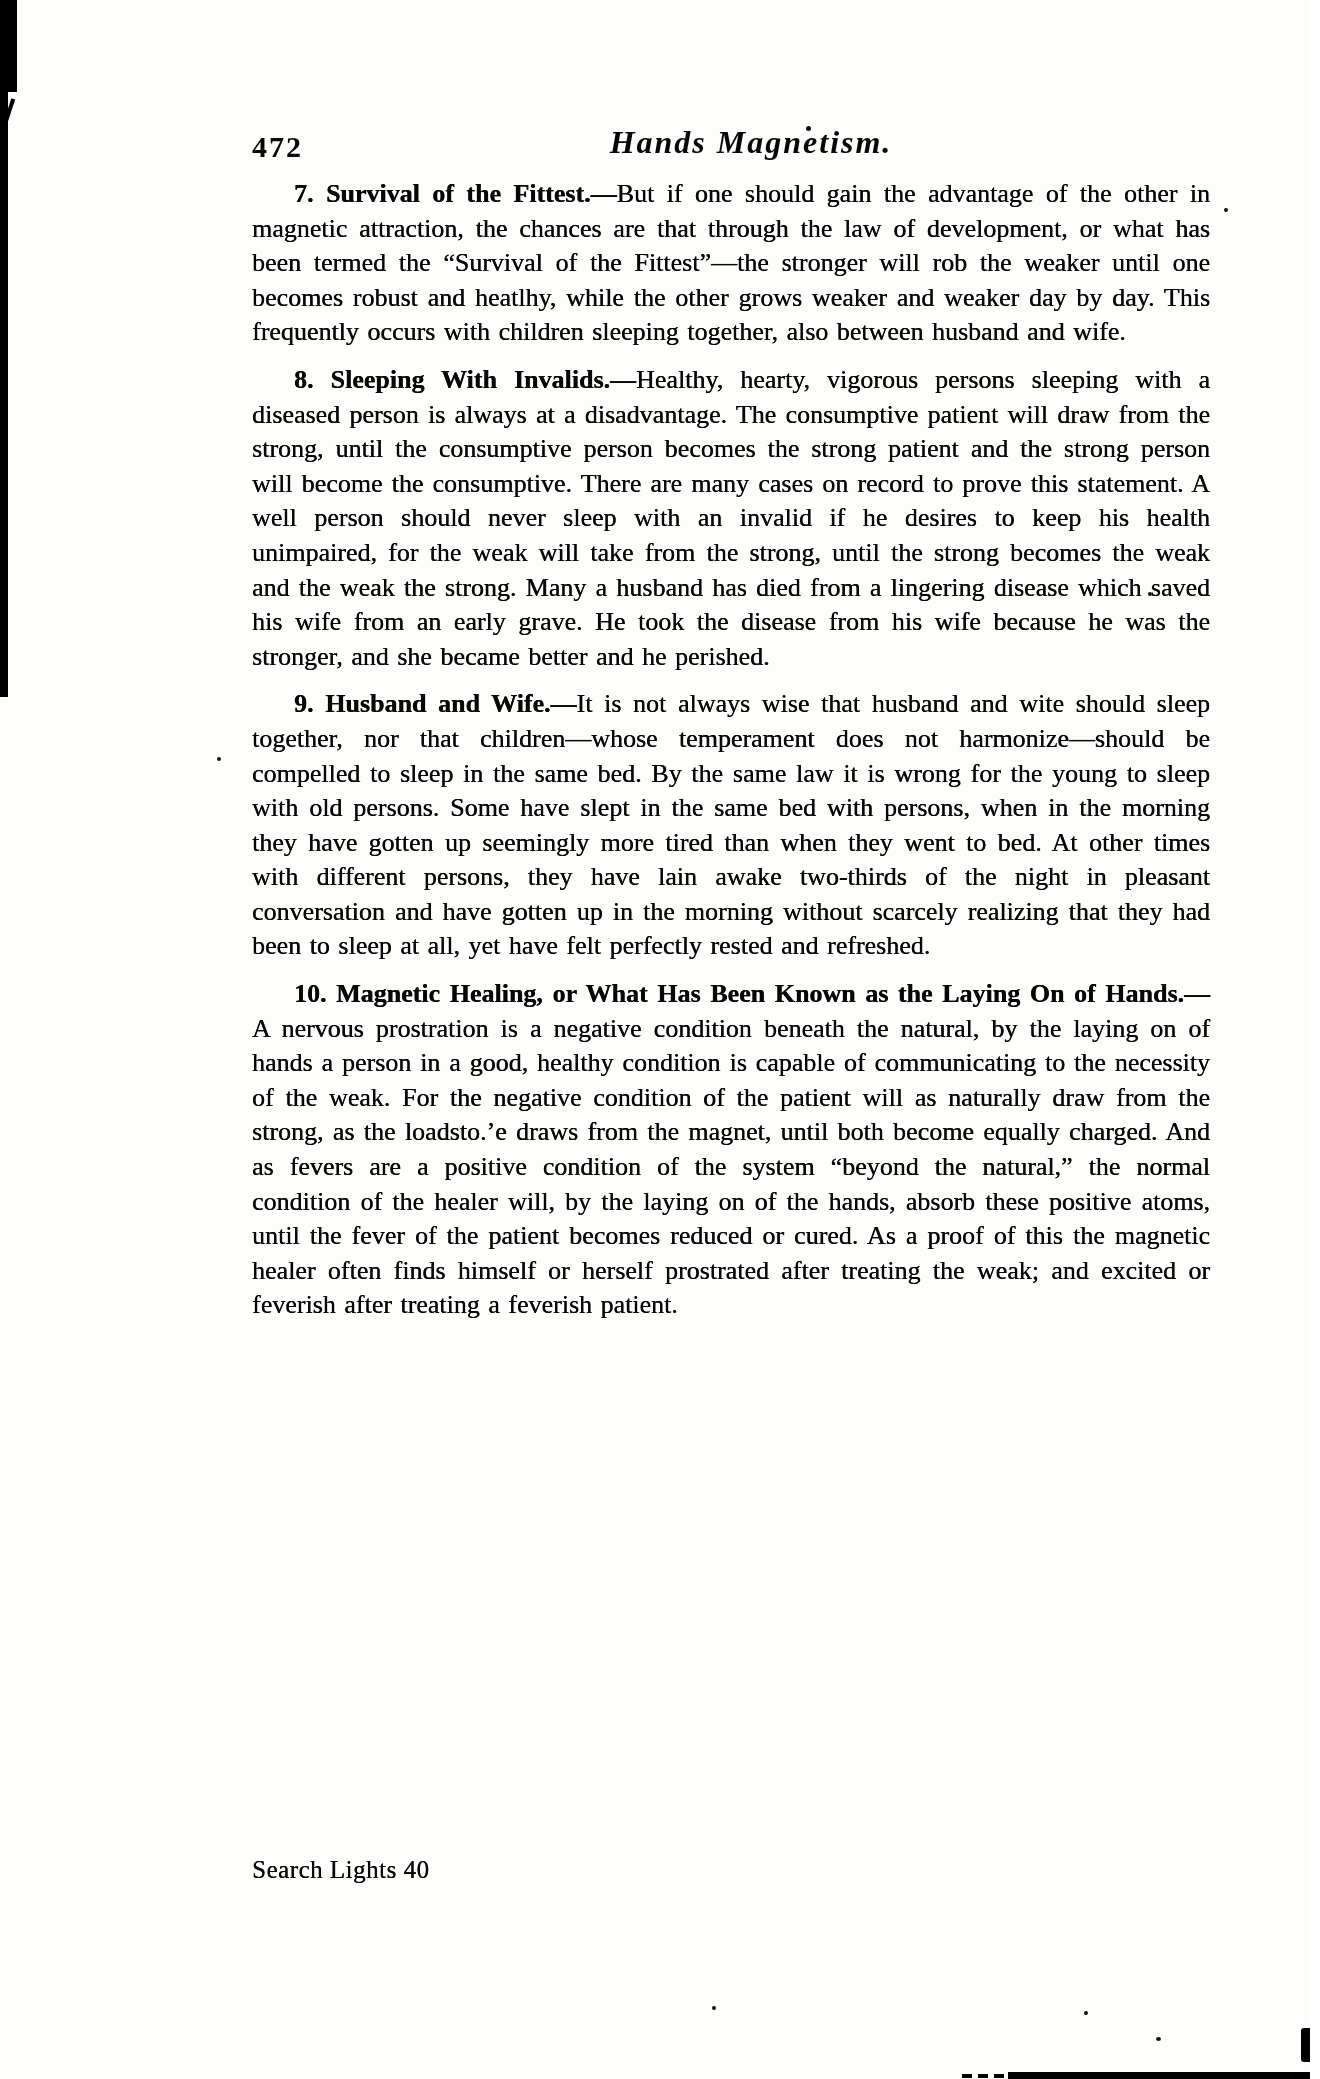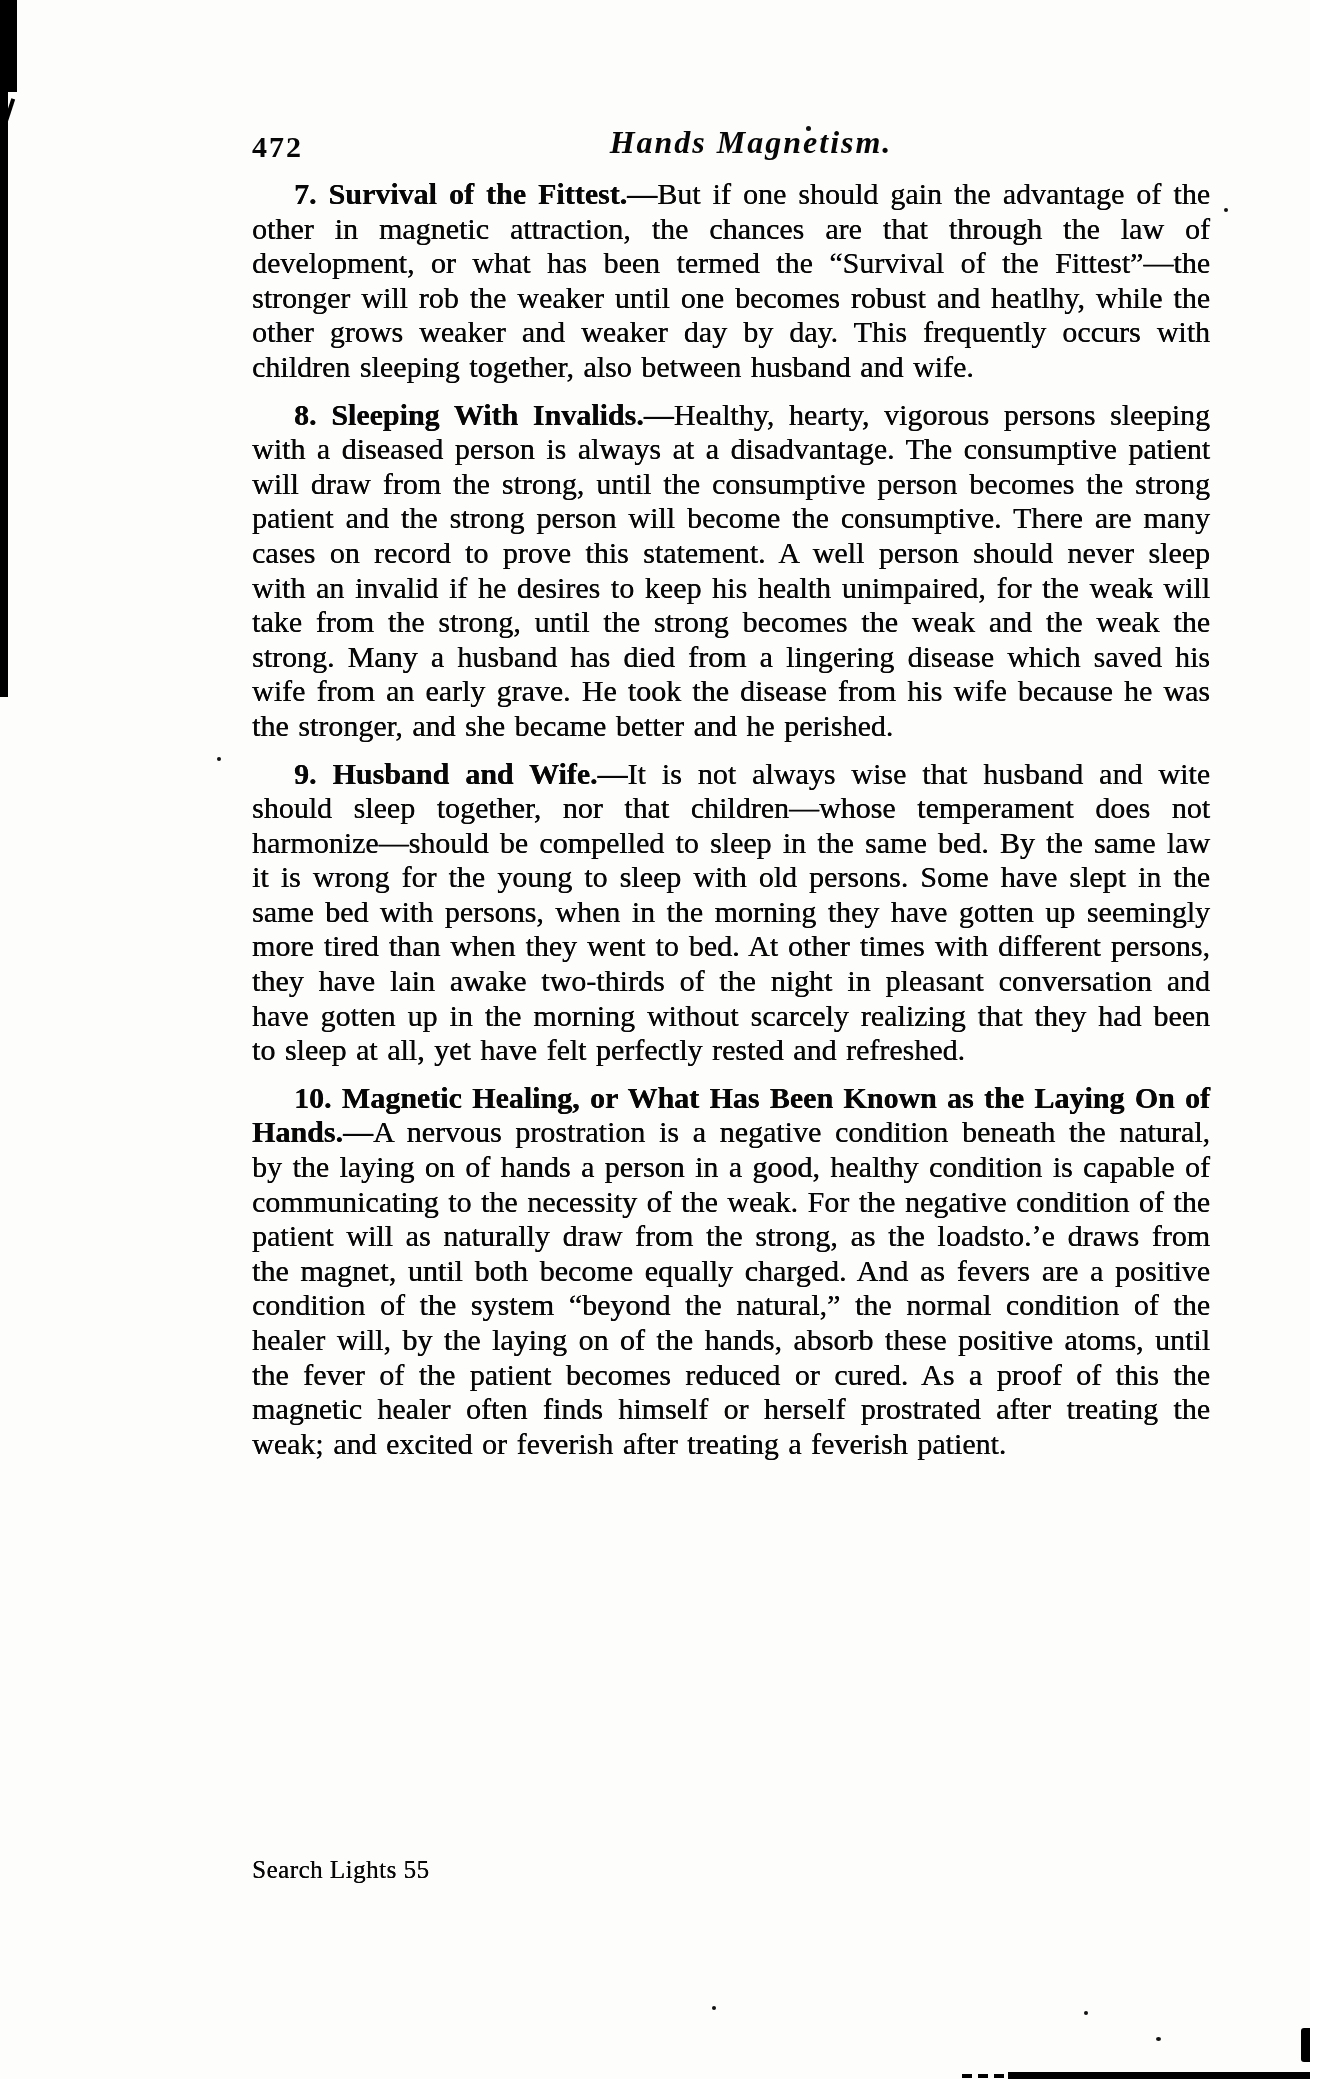--- a/index.html
+++ b/index.html
@@ -73,21 +73,21 @@
     font-size: 32px;
     font-style: italic;
     font-weight: bold;
     letter-spacing: 2px;
     text-indent: 40px; 
   }
   .body-text {
     position: absolute;
     left: 252px; top: 177px;
     width: 958px;
-    font-size: 30px;
+    font-size: 26px;
     line-height: 34.6px;
     text-align: justify;
     word-spacing: 2px;
     text-shadow: 0.3px 0 0 currentColor;
   }
   .body-text p {
     margin: 0 0 13px 0;
     text-indent: 42px;
   }
   .body-text .lead { font-weight: bold; }
@@ -124,15 +124,15 @@
     <h1 class="running-title">Hands Magnetism.</h1>
   </div>
 
   <div class="body-text">
     <p><b class="lead">7. Survival of the Fittest.—</b><span>But if one should gain the advantage of the other in magnetic attraction, the chances are that through the law of development, or what has been termed the “Survival of the Fittest”—the stronger will rob the weaker until one becomes robust and heatlhy, while the other grows weaker and weaker day by day. This frequently occurs with children sleeping together, also between husband and wife.</span></p>
     <p><b class="lead">8. Sleeping With Invalids.—</b><span>Healthy, hearty, vigorous persons sleeping with a diseased person is always at a disadvantage. The consumptive patient will draw from the strong, until the consumptive person becomes the strong patient and the strong person will become the consumptive. There are many cases on record to prove this statement. A well person should never sleep with an invalid if he desires to keep his health unimpaired, for the weak will take from the strong, until the strong becomes the weak and the weak the strong. Many a husband has died from a lingering disease which saved his wife from an early grave. He took the disease from his wife because he was the stronger, and she became better and he perished.</span></p>
     <p><b class="lead">9. Husband and Wife.—</b><span>It is not always wise that husband and wite should sleep together, nor that children—whose temperament does not harmonize—should be compelled to sleep in the same bed. By the same law it is wrong for the young to sleep with old persons. Some have slept in the same bed with persons, when in the morning they have gotten up seemingly more tired than when they went to bed. At other times with different persons, they have lain awake two-thirds of the night in pleasant conversation and have gotten up in the morning without scarcely realizing that they had been to sleep at all, yet have felt perfectly rested and refreshed.</span></p>
     <p><b class="lead">10. Magnetic Healing, or What Has Been Known as the Laying On of Hands.—</b><span>A nervous prostration is a negative condition beneath the natural, by the laying on of hands a person in a good, healthy condition is capable of communicating to the necessity of the weak. For the negative condition of the patient will as naturally draw from the strong, as the loadsto.ʼe draws from the magnet, until both become equally charged. And as fevers are a positive condition of the system “beyond the natural,” the normal condition of the healer will, by the laying on of the hands, absorb these positive atoms, until the fever of the patient becomes reduced or cured. As a proof of this the magnetic healer often finds himself or herself prostrated after treating the weak; and excited or feverish after treating a feverish patient.</span></p>
   </div>
 
-  <div class="footer-sig">Search Lights 55</div>
+  <div class="footer-sig">Search Lights 40</div>
 
 </div>
 
 </body></html>

